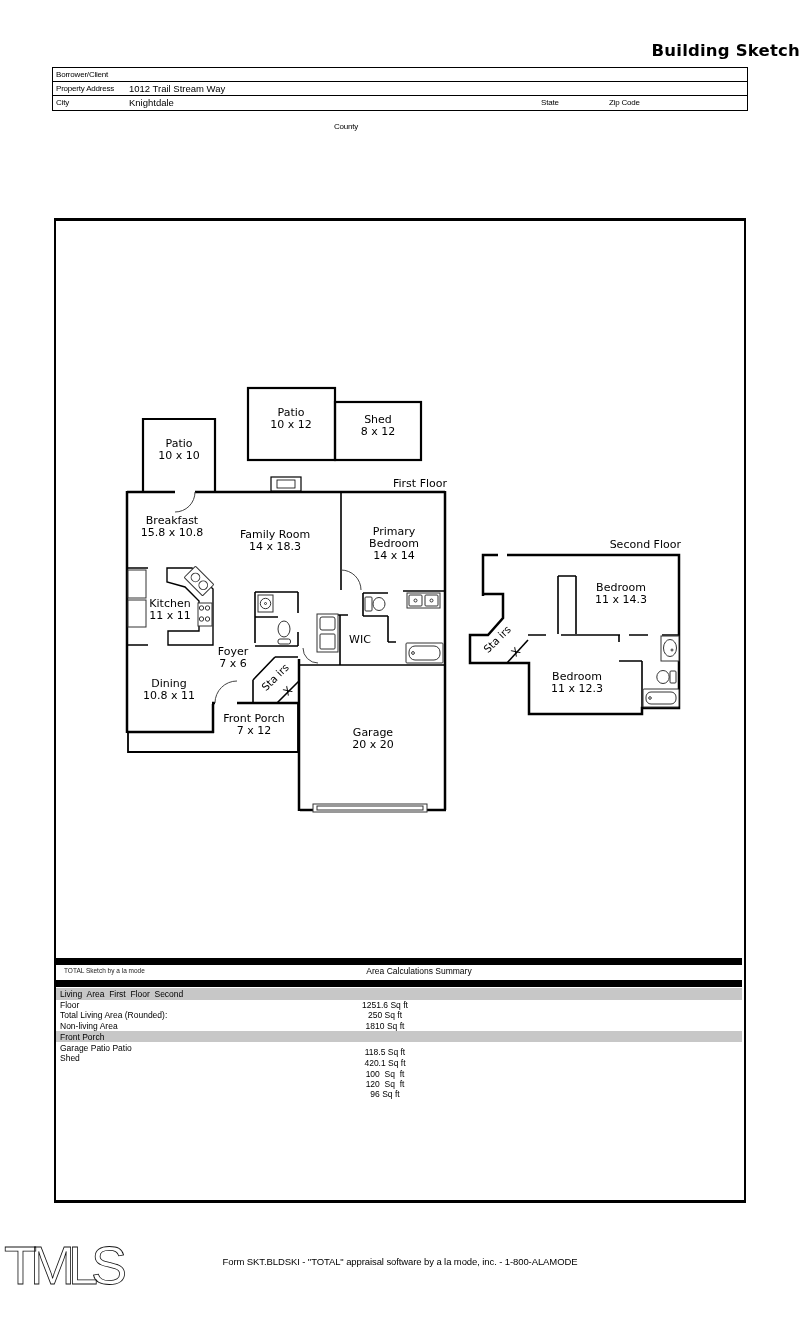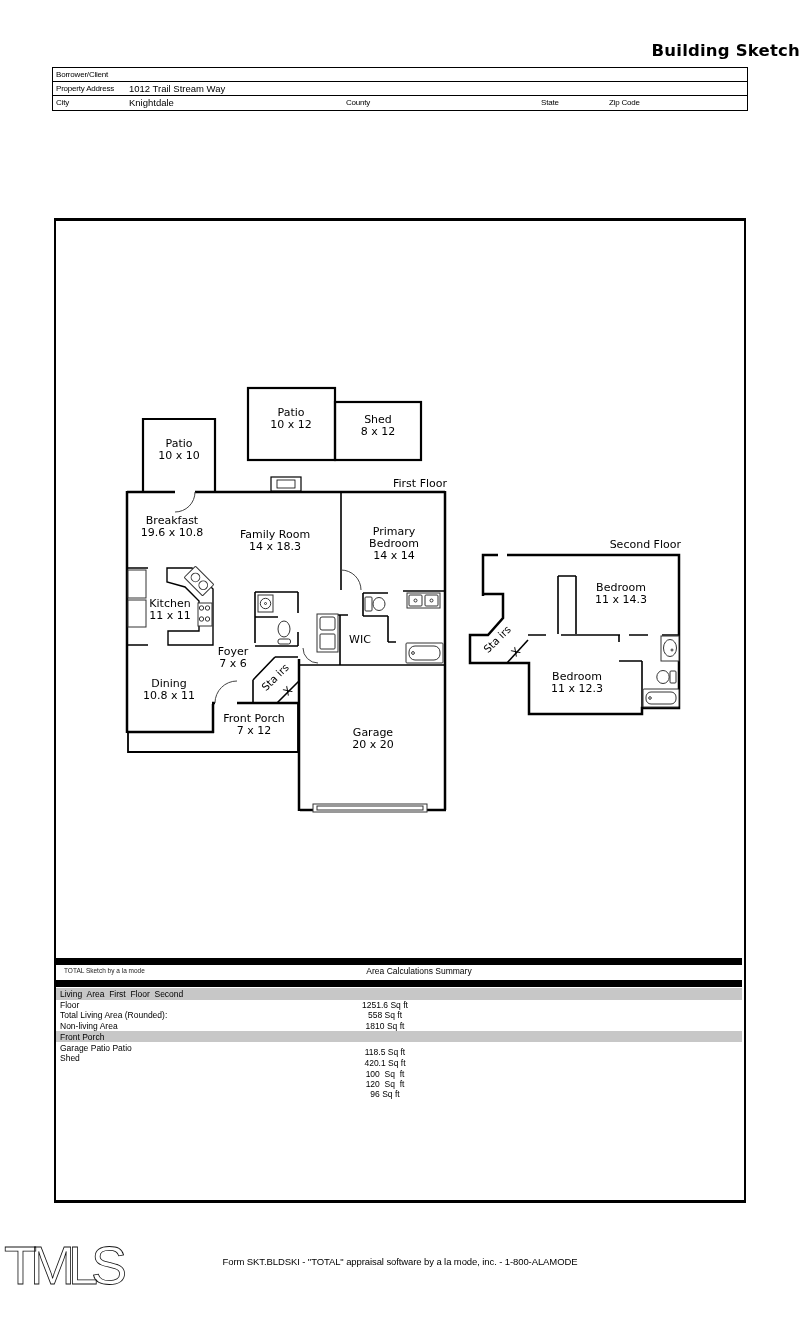--- a/index.html
+++ b/index.html
@@ -49,21 +49,21 @@
     <div class="hrow">
       <span class="hlabel">Borrower/Client</span>
     </div>
     <div class="hrow">
       <span class="hlabel">Property Address</span>
       <span class="hval" style="left:76px;">1012 Trail Stream Way</span>
     </div>
     <div class="hrow">
       <span class="hlabel">City</span>
       <span class="hval" style="left:76px;">Knightdale</span>
-      <span class="hlabel" style="left:293px;">County</span>
+      <span class="hlabel" style="left:281px;margin-top:24px;">County</span>
       <span class="hlabel" style="left:488px;">State</span>
       <span class="hlabel" style="left:556px;">Zip Code</span>
     </div>
   </div>
 
   <div class="abs bigbox"></div>
 
   <svg class="plansvg" width="800" height="1317" viewBox="0 0 800 1317">
 
     <g stroke="#000" stroke-width="2.5" fill="none">
@@ -182,21 +182,21 @@
   <div class="room" style="left:291px;top:407px;">
     <div>Patio</div>
     <div>10 x 12</div>
   </div>
   <div class="room" style="left:378px;top:414px;">
     <div>Shed</div>
     <div>8 x 12</div>
   </div>
   <div class="room" style="left:172px;top:515px;">
     <div>Breakfast</div>
-    <div>19.6 x 10.8</div>
+    <div>15.8 x 10.8</div>
   </div>
   <div class="room" style="left:275px;top:529px;">
     <div>Family Room</div>
     <div>14 x 18.3</div>
   </div>
   <div class="room wrap" style="left:394px;top:526px;">
     <div>Primary Bedroom</div>
     <div>14 x 14</div>
   </div>
   <div class="room" style="left:170px;top:598px;">
@@ -241,21 +241,21 @@
   <div class="brand" style="left:64px;top:967px;">TOTAL Sketch by a la mode</div>
   <div class="sumtitle" style="left:56px;top:966px;width:686px;padding-left:20px;">Area Calculations Summary</div>
   <div class="abs blackbar" style="left:56px;top:980px;width:686px;height:7px;"></div>
 
   <div class="abs grayrow" style="left:56px;top:988px;width:686px;height:12px;"></div>
   <div class="sumtext" style="left:60px;top:989px;">Living  Area  First  Floor  Second</div>
 
   <div class="sumtext" style="left:60px;top:1000px;">Floor</div>
   <div class="sumval" style="top:1000px;">1251.6 Sq ft</div>
   <div class="sumtext" style="left:60px;top:1010px;">Total Living Area (Rounded):</div>
-  <div class="sumval" style="top:1010px;">558 Sq ft</div>
+  <div class="sumval" style="top:1010px;">250 Sq ft</div>
   <div class="sumtext" style="left:60px;top:1021px;">Non-living Area</div>
   <div class="sumval" style="top:1021px;">1810 Sq ft</div>
 
   <div class="abs grayrow" style="left:56px;top:1031px;width:686px;height:11px;"></div>
   <div class="sumtext" style="left:60px;top:1032px;">Front Porch</div>
   <div class="sumtext" style="left:60px;top:1043px;">Garage Patio Patio</div>
   <div class="sumtext" style="left:60px;top:1053px;">Shed</div>
 
   <div class="sumval" style="top:1047px;">118.5 Sq ft</div>
   <div class="sumval" style="top:1058px;">420.1 Sq ft</div>

